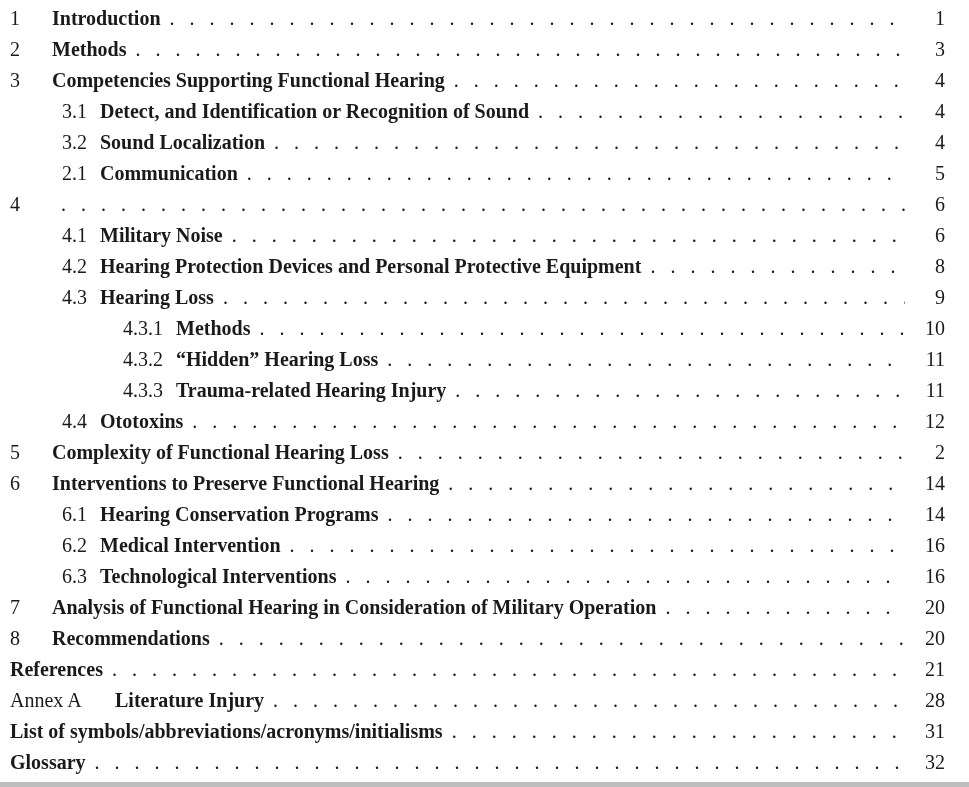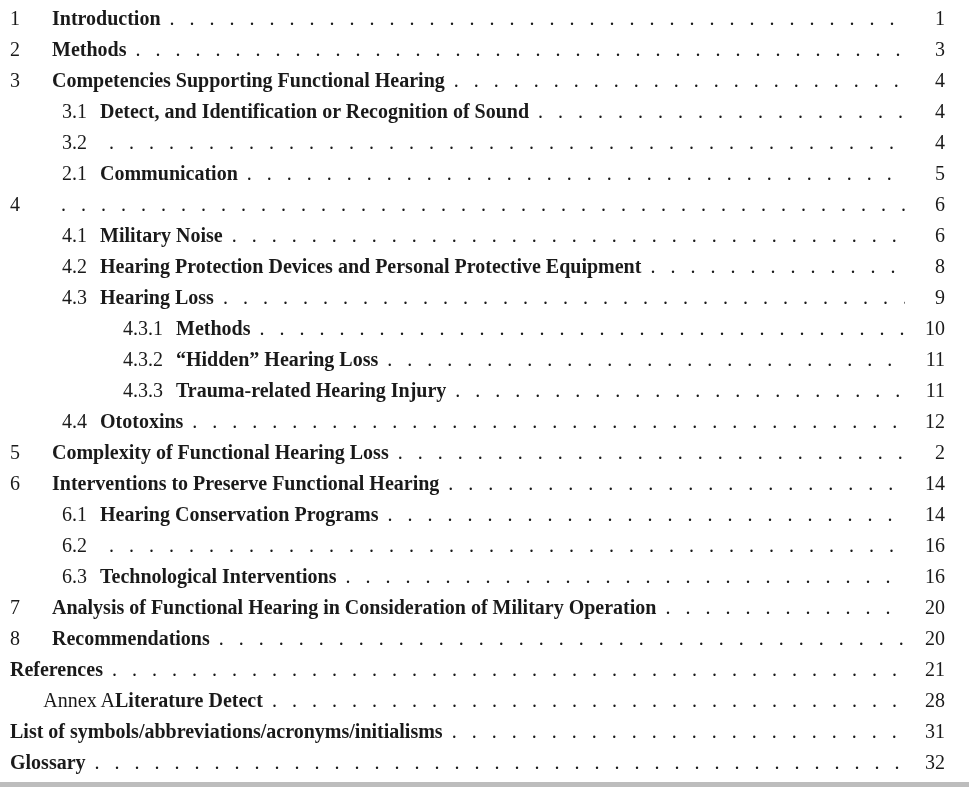--- a/index.html
+++ b/index.html
@@ -23,21 +23,21 @@
     font-size: 20px;
     white-space: nowrap;
   }
   .num { flex: none; }
   .lvl0 .num { width: 42px; }
   .lvl1 { padding-left: 52px; }
   .lvl1 .num { width: 38px; }
   .lvl2 { padding-left: 102px; }
   .lvl2 .num { width: 53px; margin-left: 11px; }
   .nonum .num { width: 0; }
-  .annex .num { width: 105px; text-align: right; }
+  .annex .num { width: 105px; }
   .title { flex: none; font-weight: bold; }
   .leader {
     flex: 1 1 auto;
     overflow: hidden;
     white-space: nowrap;
     margin: 0 10px 0 9px;
     color: var(--dots, #1a1a1a);
   }
   .leader::after {
     content: ". . . . . . . . . . . . . . . . . . . . . . . . . . . . . . . . . . . . . . . . . . . . . . . . . . . .";
@@ -79,20 +79,21 @@
     <span class="page-num">4</span>
   </div>
       <div class="toc-row lvl1">
     <span class="num">3.1</span>
     <span class="title">Detect, and Identification or Recognition of Sound</span>
     <span class="leader"></span>
     <span class="page-num">4</span>
   </div>
       <div class="toc-row lvl1">
     <span class="num">3.2</span>
+    <span class="title">Sound Localization</span>
     <span class="leader"></span>
     <span class="page-num">4</span>
   </div>
       <div class="toc-row lvl1">
     <span class="num">2.1</span>
     <span class="title">Communication</span>
     <span class="leader"></span>
     <span class="page-num">5</span>
   </div>
       <div class="toc-row lvl0">
@@ -155,20 +156,21 @@
     <span class="page-num">14</span>
   </div>
       <div class="toc-row lvl1">
     <span class="num">6.1</span>
     <span class="title">Hearing Conservation Programs</span>
     <span class="leader"></span>
     <span class="page-num">14</span>
   </div>
       <div class="toc-row lvl1">
     <span class="num">6.2</span>
+    <span class="title">Medical Intervention</span>
     <span class="leader"></span>
     <span class="page-num">16</span>
   </div>
       <div class="toc-row lvl1">
     <span class="num">6.3</span>
     <span class="title">Technological Interventions</span>
     <span class="leader"></span>
     <span class="page-num">16</span>
   </div>
       <div class="toc-row lvl0">
@@ -184,21 +186,21 @@
     <span class="page-num">20</span>
   </div>
       <div class="toc-row lvl0 nonum">
     <span class="num"></span>
     <span class="title">References</span>
     <span class="leader"></span>
     <span class="page-num">21</span>
   </div>
       <div class="toc-row lvl0 annex">
     <span class="num">Annex A</span>
-    <span class="title">Literature Detect</span>
+    <span class="title">Literature Injury</span>
     <span class="leader"></span>
     <span class="page-num">28</span>
   </div>
       <div class="toc-row lvl0 nonum">
     <span class="num"></span>
     <span class="title">List of symbols/abbreviations/acronyms/initialisms</span>
     <span class="leader"></span>
     <span class="page-num">31</span>
   </div>
       <div class="toc-row lvl0 nonum">

